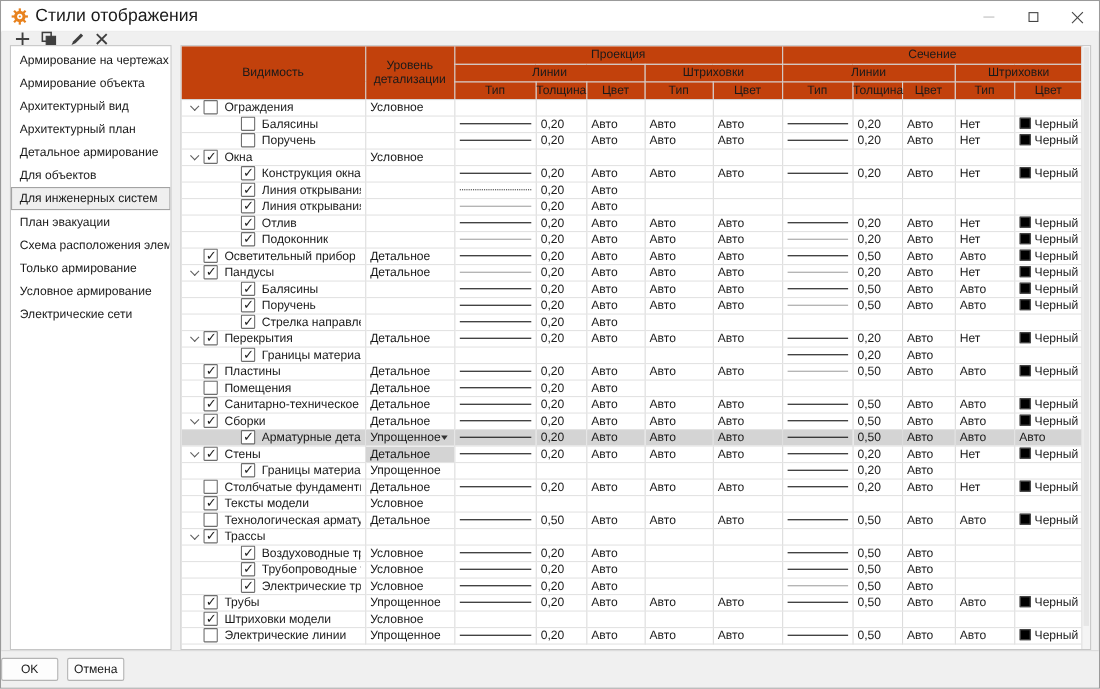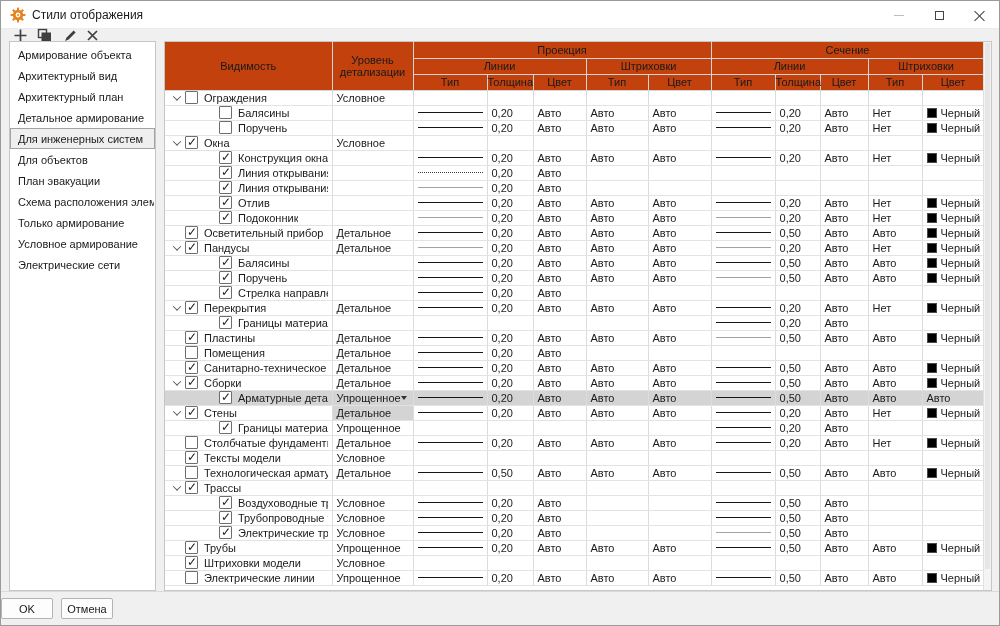--- a/index.html
+++ b/index.html
@@ -5,21 +5,21 @@
   * { margin:0; padding:0; box-sizing:border-box; }
   html,body { width:1000px; height:626px; font-family:"Liberation Sans", sans-serif; }
   body { background:#f0f0f0; position:relative; overflow:hidden; }
 
   .dialog { position:absolute; inset:0; border:1px solid #9a9a9a; background:#f0f0f0; }
 
   
   .titlebar { position:absolute; top:0; left:0; right:0; height:28px; background:#ffffff;
               border-bottom:1px solid #ececec; display:flex; align-items:center; }
   .titlebar .app-icon { width:16px; height:16px; margin:0 6px 0 9px; }
-  .titlebar .title { font-size:12px; color:#1a1a1a; }
+  .titlebar .title { font-size:16px; color:#1a1a1a; }
   .tb-btns { position:absolute; right:0; top:0; height:28px; display:flex; }
   .tb-btn { width:40px; height:28px; display:flex; align-items:center; justify-content:center; }
   .min-glyph { width:10px; height:0; border-top:1px solid #bdbdbd; }
   .max-glyph { width:9px; height:9px; border:1px solid #444; }
   .close-glyph { position:relative; width:11px; height:11px; }
   .close-glyph:before,.close-glyph:after { content:""; position:absolute; left:5px; top:-1px; height:14px; width:1px; background:#444; }
   .close-glyph:before { transform:rotate(45deg); }
   .close-glyph:after { transform:rotate(-45deg); }
 
   
@@ -120,26 +120,27 @@
     </svg>
     <svg class="tool-icon" style="left:62px" viewBox="0 0 15 15">
       <path d="M2 13 L3.6 9.4 L10.6 2.4 L12.6 4.4 L5.6 11.4 Z" fill="#3f3f3f"></path>
     </svg>
     <svg class="tool-icon" style="left:84px" viewBox="0 0 15 15">
       <path d="M3 3 L12 12 M12 3 L3 12" stroke="#3f3f3f" stroke-width="1.7" fill="none"></path>
     </svg>
   </div>
 
   <div class="sidebar">
+      <div class="sb-item">Армирование на чертежах</div>
       <div class="sb-item">Армирование объекта</div>
       <div class="sb-item">Архитектурный вид</div>
       <div class="sb-item">Архитектурный план</div>
       <div class="sb-item">Детальное армирование</div>
+      <div class="sb-item">Для объектов</div>
       <div class="sb-item sel">Для инженерных систем</div>
-      <div class="sb-item">Для объектов</div>
       <div class="sb-item">План эвакуации</div>
       <div class="sb-item">Схема расположения элементов каркаса</div>
       <div class="sb-item">Только армирование</div>
       <div class="sb-item">Условное армирование</div>
       <div class="sb-item">Электрические сети</div>
     </div>
 
   <div class="tablewrap">
     <table>
       <colgroup>

